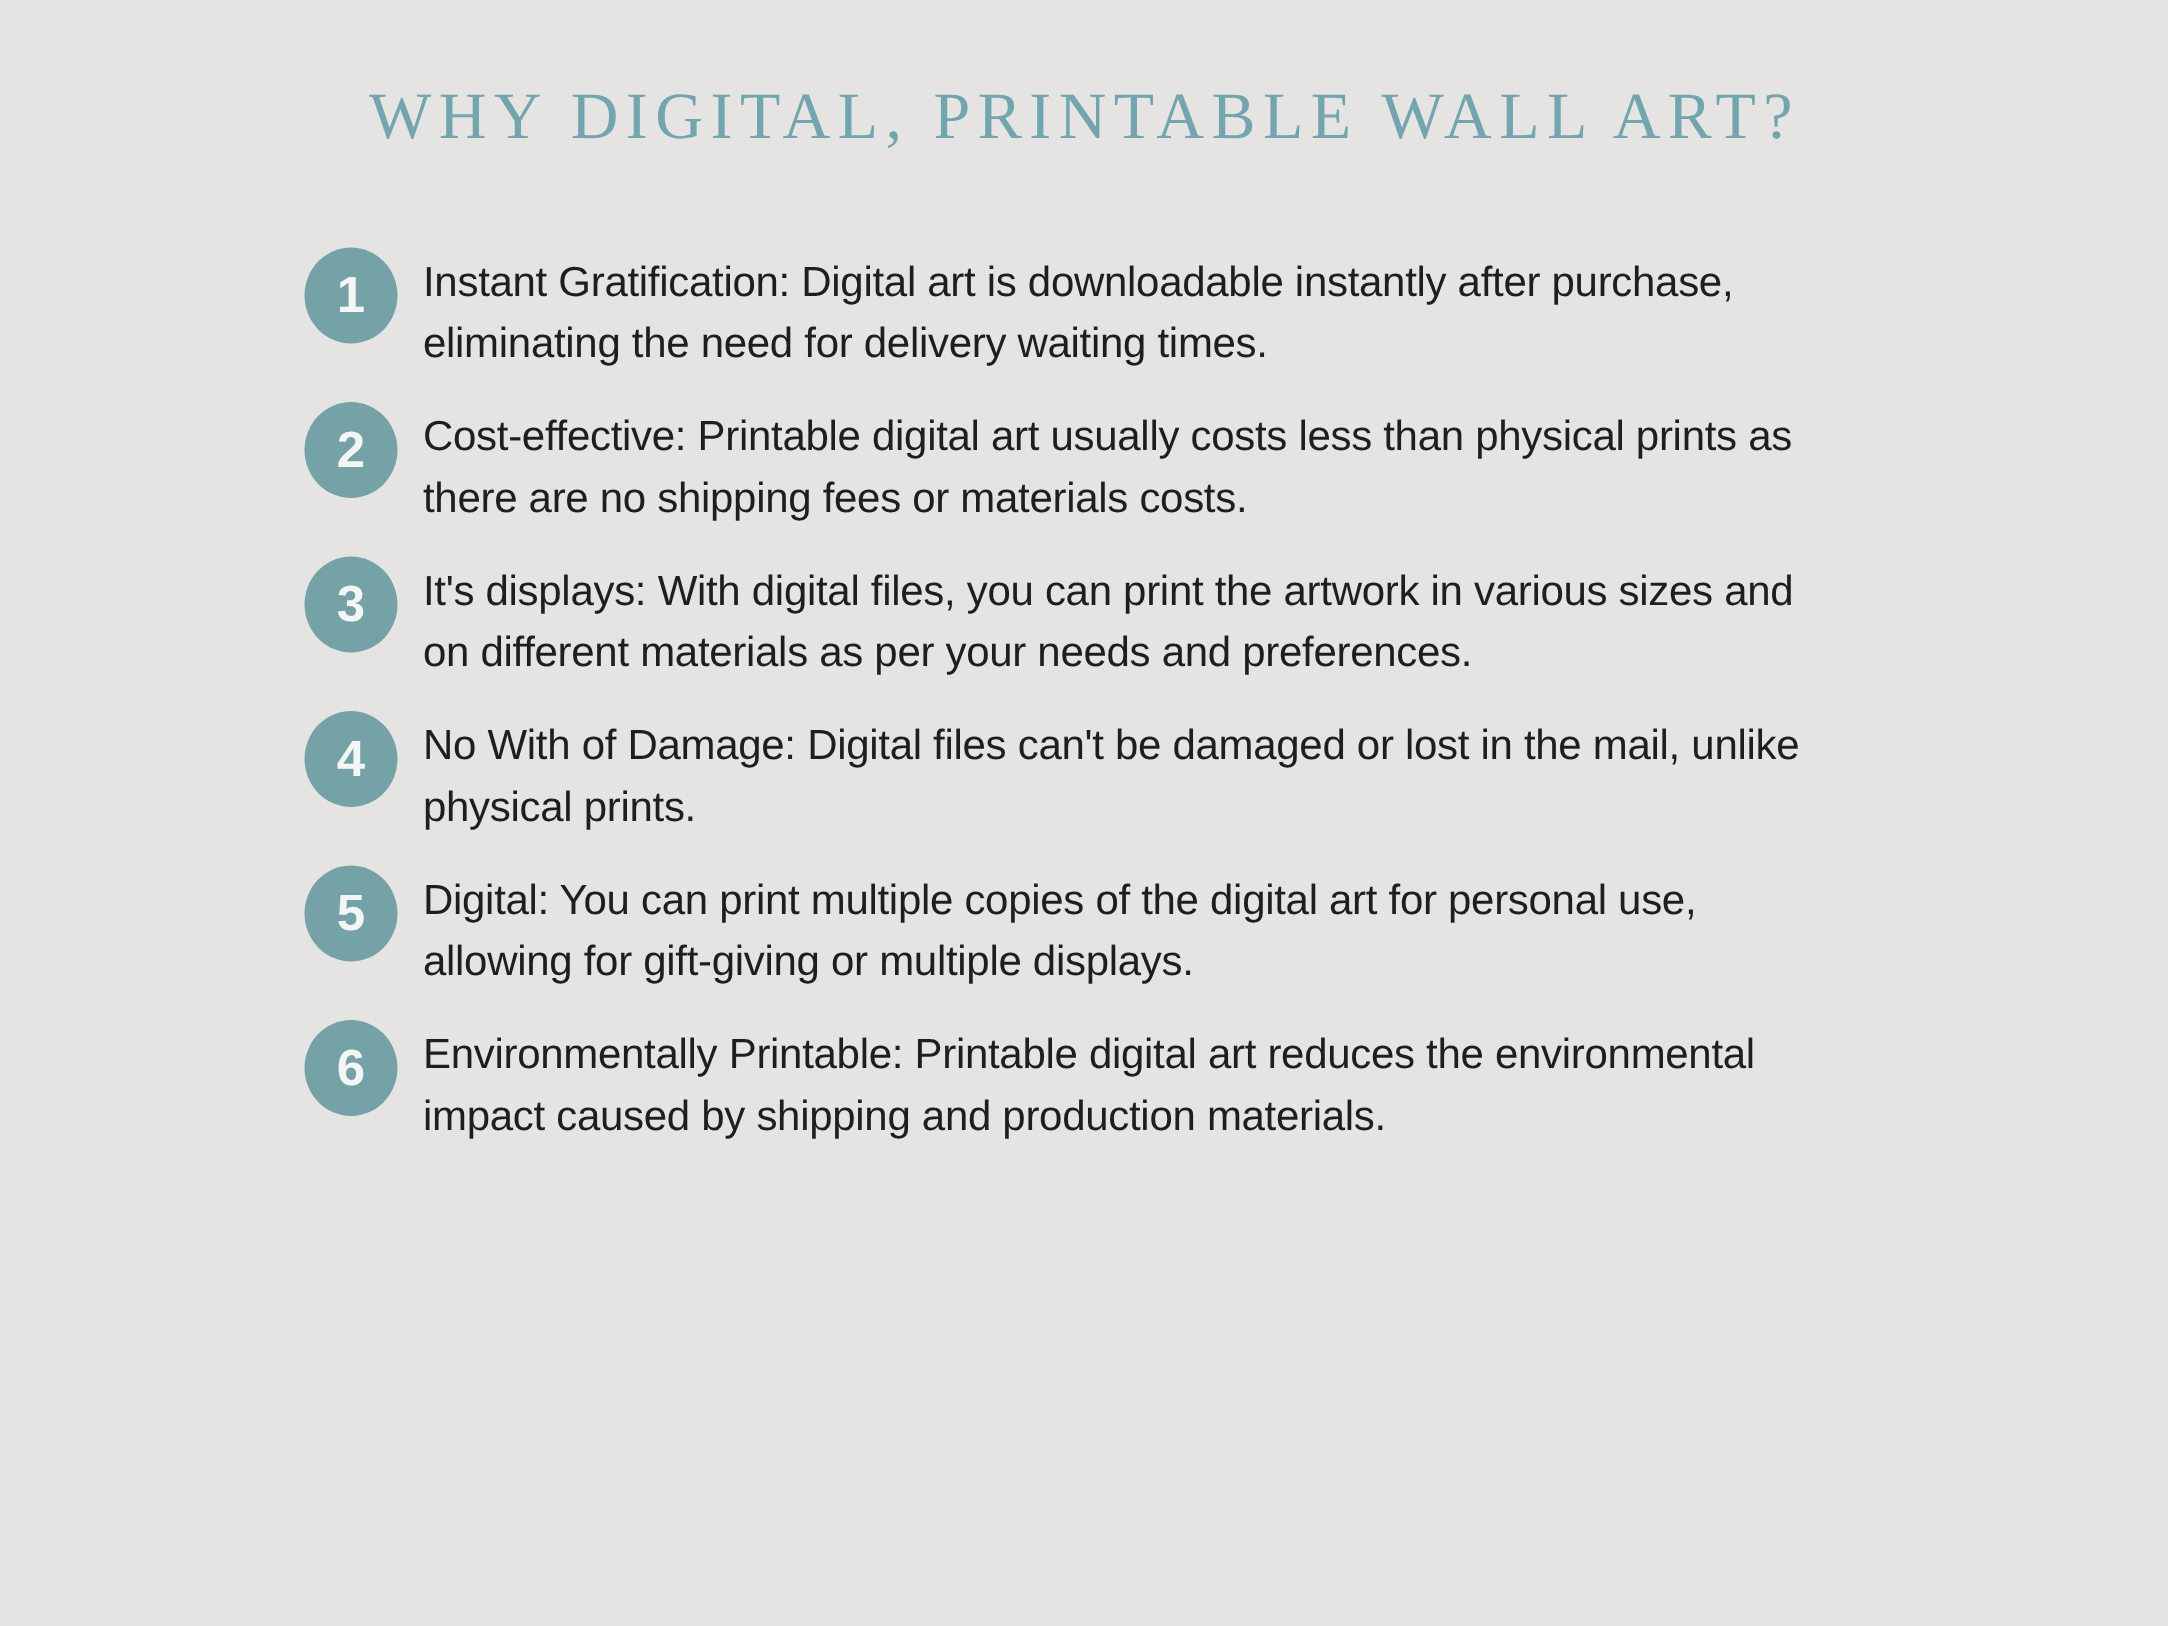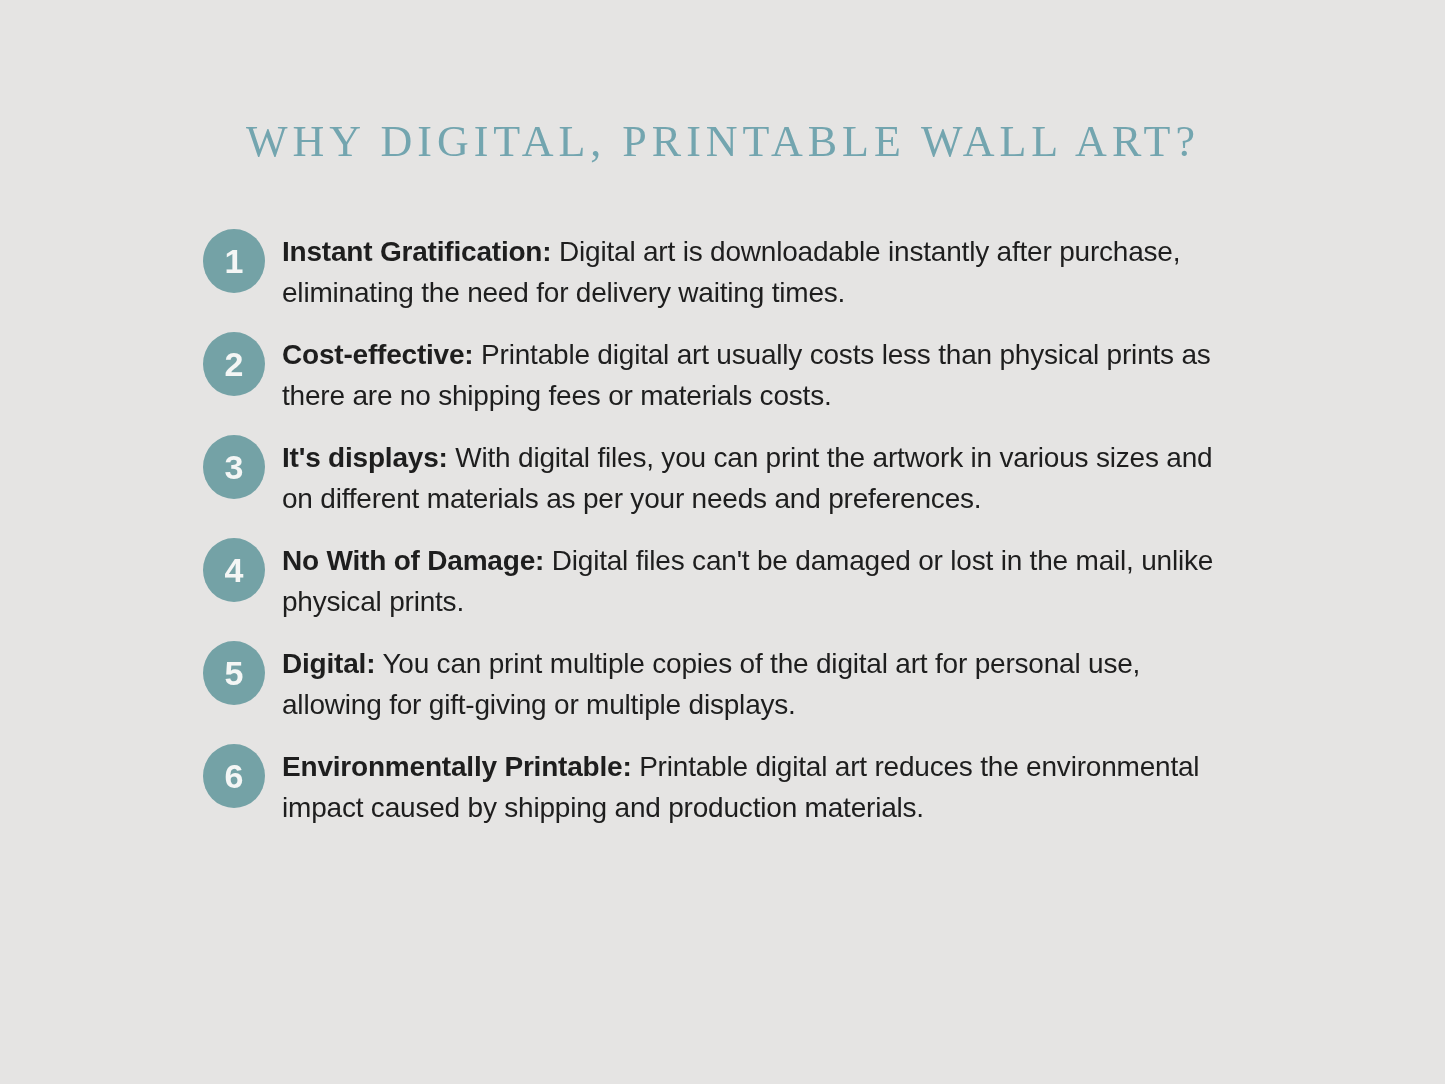--- a/index.html
+++ b/index.html
@@ -9,21 +9,21 @@
   body {
     width: 1445px;
     height: 1084px;
     background: #e5e4e3;
     font-family: "Liberation Sans", sans-serif;
     overflow: hidden;
   }
   .page {
     width: 1040px;
     margin: 0 auto 0 203px;
-    padding-top: 116px;
+    padding-top: 52px;
     box-sizing: border-box;
   }
   .title {
     font-family: "Liberation Serif", serif;
     font-weight: 400;
     font-size: 44px;
     line-height: 1.2;
     letter-spacing: 5px;
     color: #73a5af;
     text-align: center;
@@ -58,21 +58,21 @@
   }
   .text {
     margin: 0;
     max-width: 948px;
     font-size: 28px;
     line-height: 41px;
     letter-spacing: -0.2px;
     color: #1e1e1e;
   }
   .text .lead {
-    font-weight: 700;
+    font-weight: 400;
   }
 </style>
 </head>
 <body>
 
 <div class="page">
 
   <h1 class="title">WHY DIGITAL, PRINTABLE WALL ART?</h1>
 
   <div class="list">

